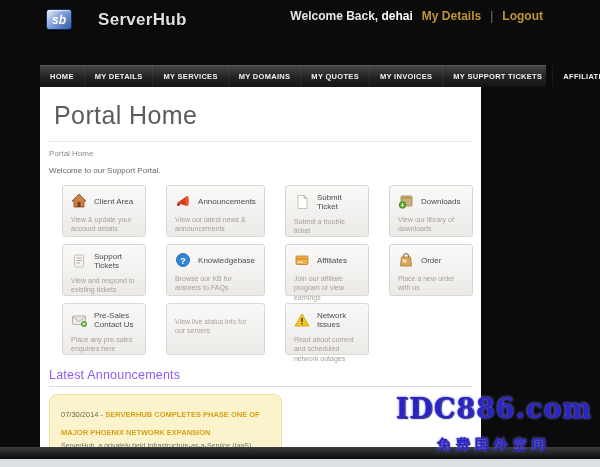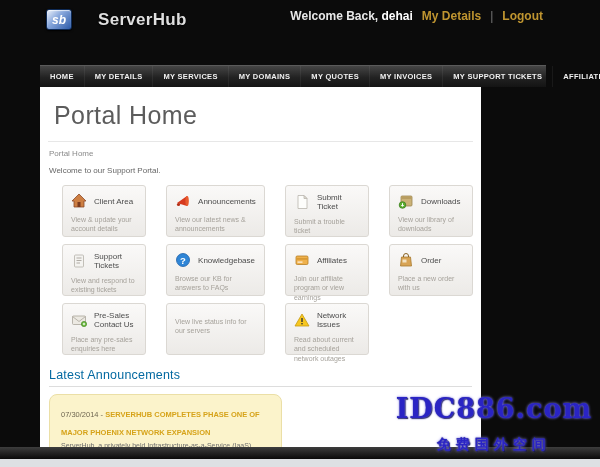--- a/index.html
+++ b/index.html
@@ -46,21 +46,21 @@
   .boxes { display:grid; grid-template-columns:repeat(4,1fr); gap:7px 6px; padding:2px 8px 0; }
   .box { background:linear-gradient(#faf9f8,#ecanea); background:linear-gradient(#faf9f8,#eceae7);
     border:1px solid #dbd8d3; border-radius:3px; padding:7px 8px; height:52px; cursor:pointer;margin-left:14px; }
   .box-head { display:flex; align-items:center; gap:7px; }
   .box-icon { width:16px; height:16px; flex:0 0 16px; }
   .box-icon svg { display:block; }
   .box-title { font-size:8px; color:#4c4c4c; }
   .box-desc { font-size:7px; color:#a6a29b; margin-top:6px; line-height:1.35; }
 
   
-  .section-title { font-size:12.5px; font-weight:400; color:#0369a1; margin:13px 9px 0; letter-spacing:.2px; }
+  .section-title { font-size:12.5px; font-weight:400; color:#8b5cf6; margin:13px 9px 0; letter-spacing:.2px; }
   .section-hr { border-top:1px solid #ddd; margin:4px 9px 7px; }
   .announce { margin:2px 9px; width:233px; background:#fbf3cb; border:1px solid #ebdfa6; border-radius:8px; padding:8px 11px; }
   .a-date { font-size:7.5px; color:#6f6752;margin-top:24px; }
   .a-title { font-size:7.5px; font-weight:bold; color:#d6a31a; text-decoration:none; cursor:pointer; line-height:1.45; }
   .a-body { font-size:7px; color:#6e6e6e; margin-top:2px; line-height:1.45; }
 
   
   .dark-band { position:absolute; left:0; top:447px; width:600px; height:12px; background:linear-gradient(#3d3d3d,#0a0a0a); }
   .footer-strip { position:absolute; left:0; bottom:0; width:600px; height:8px; background:#dde0e3; }
 

